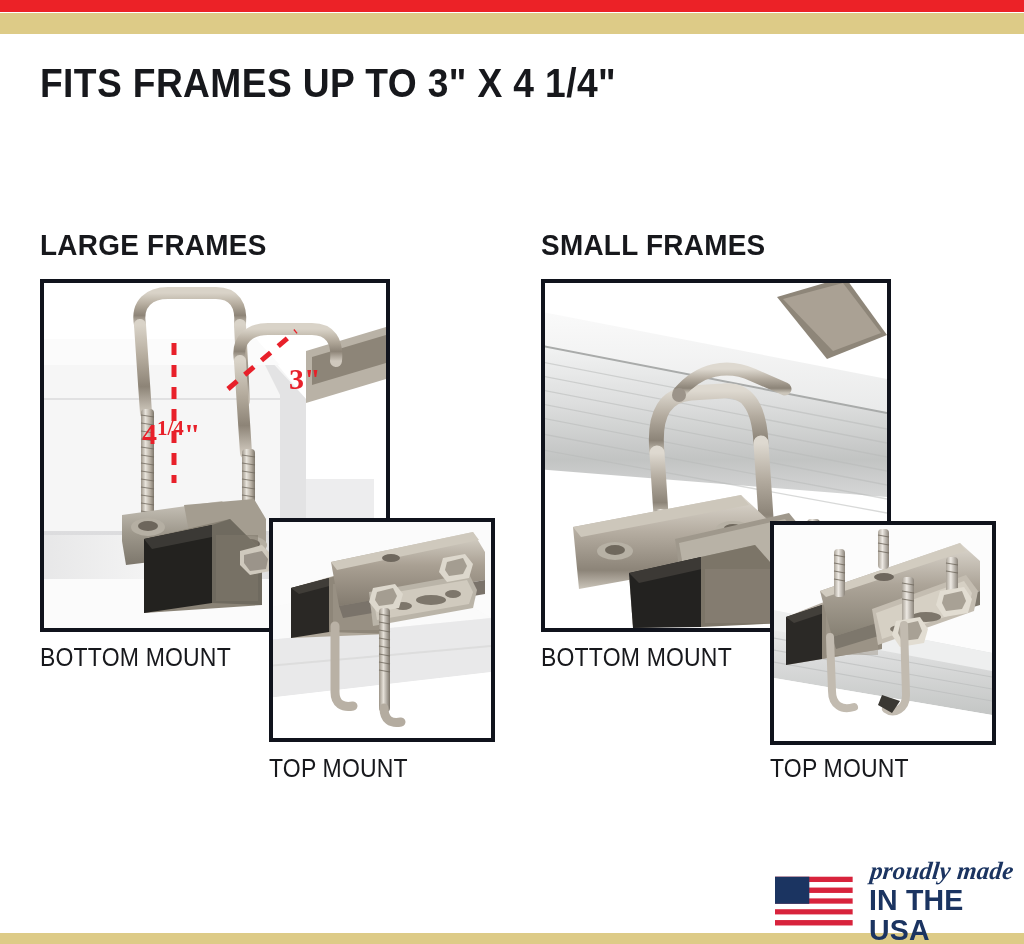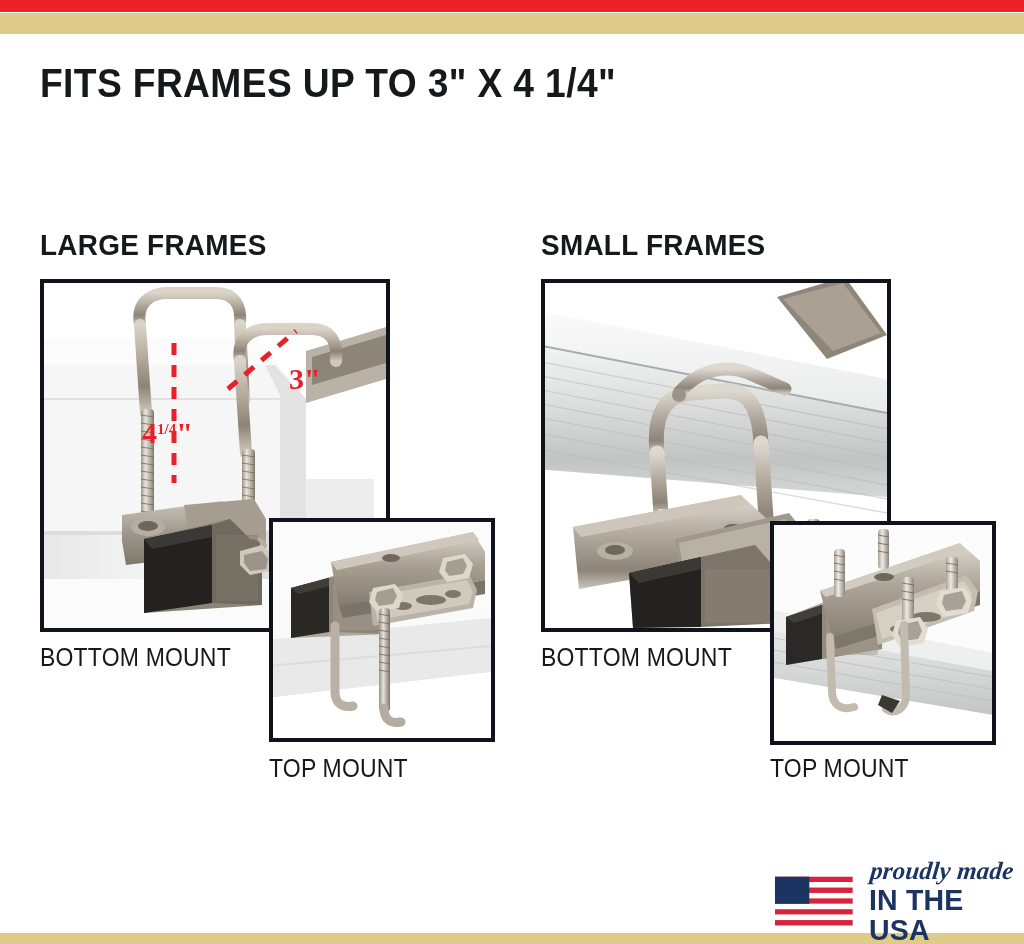--- a/index.html
+++ b/index.html
@@ -111,21 +111,21 @@
     font-family: "Liberation Serif", serif;
     font-weight: 700;
     z-index: 7;
     white-space: nowrap;
   }
   #dim-vertical-label {
     left: 142px; top: 416px;
     font-size: 30px;
   }
   #dim-vertical-label sup {
-    font-size: 15px;
+    font-size: 21px;
     vertical-align: 9px;
   }
   #dim-diagonal-label {
     left: 289px; top: 362px;
     font-size: 30px;
   }
 
   
   #usa-badge {
     position: absolute;

